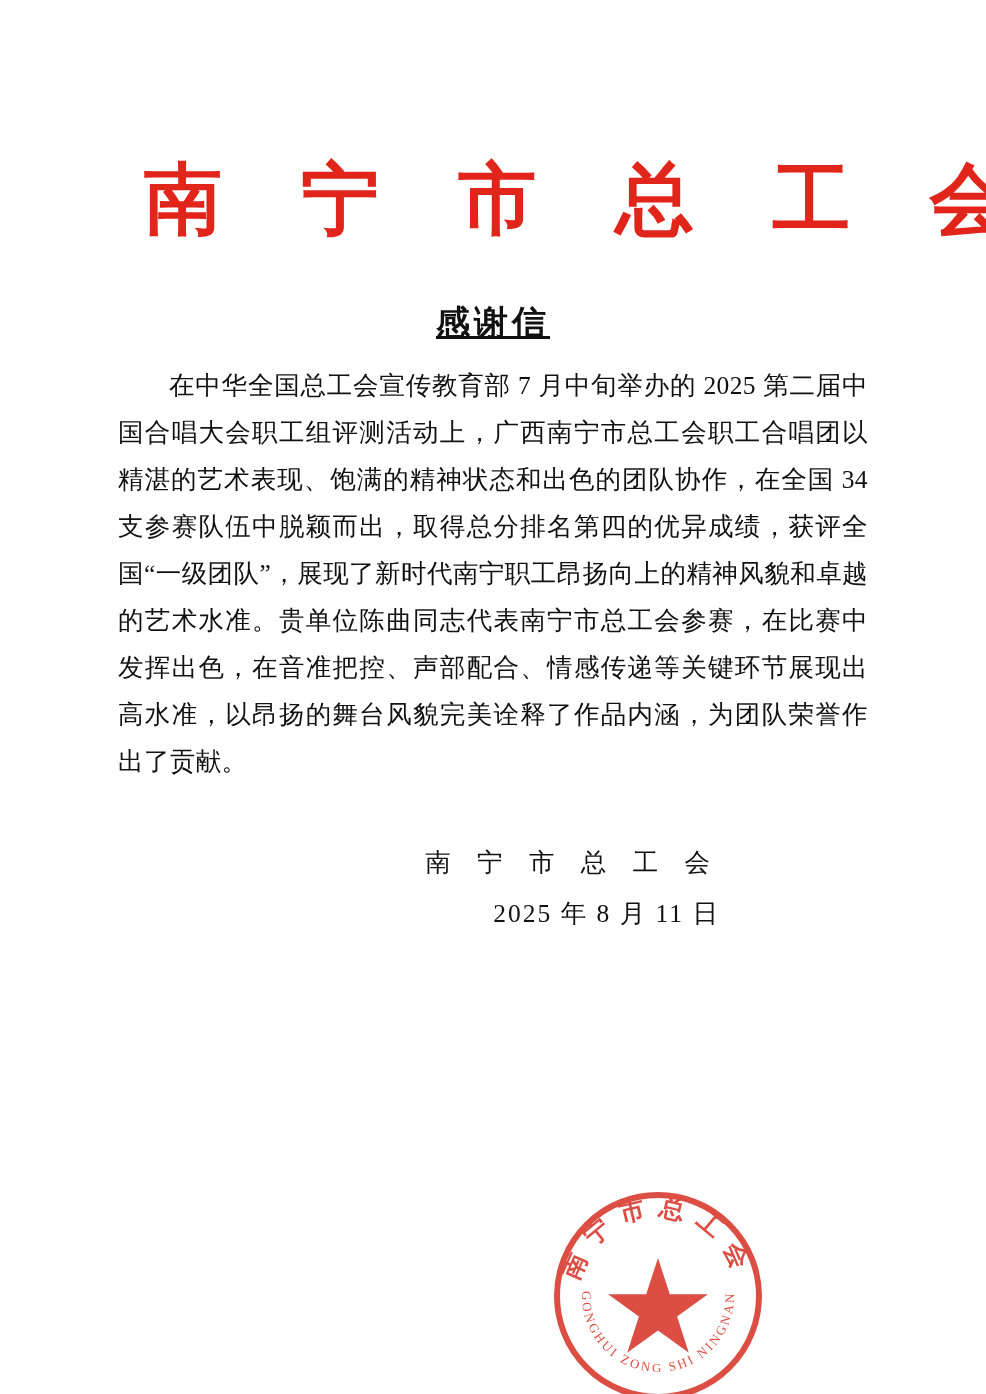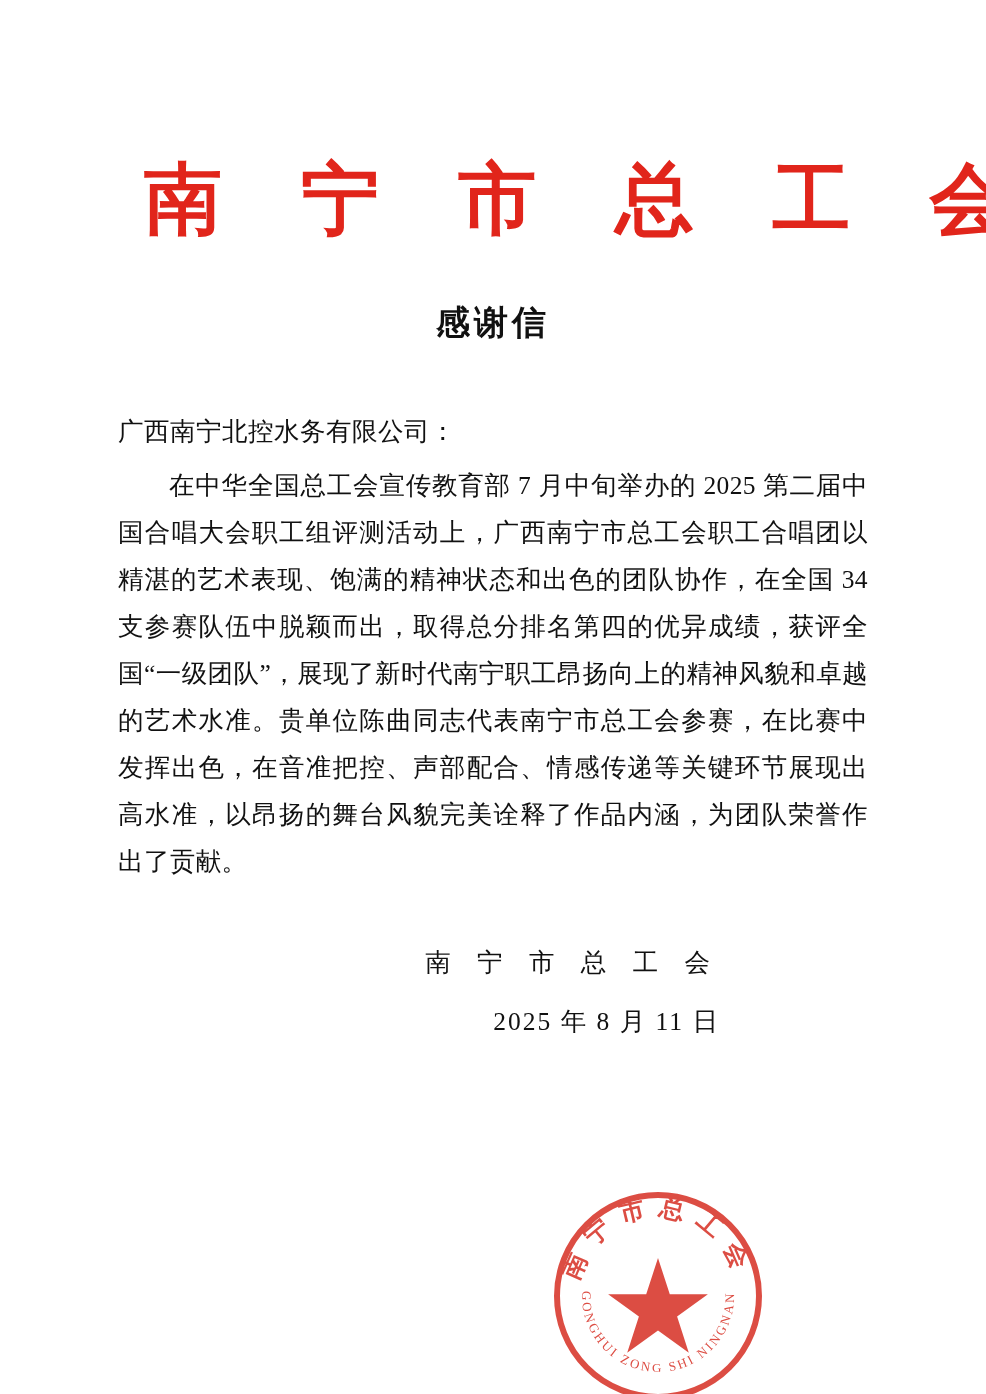--- a/index.html
+++ b/index.html
@@ -36,20 +36,21 @@
     white-space: nowrap;
   }
   
   .doc-title {
     margin-top: 62px;
     text-align: center;
     font-size: 34px;
     font-weight: bold;
     letter-spacing: 4px;
     color: #111;
+    text-decoration: underline;
   }
   
   .addressee {
     margin-top: 72px;
     font-size: 25.5px;
     line-height: 1.1;
     letter-spacing: 0.5px;
     color: #111;
   }
   .para {
@@ -70,21 +71,21 @@
     position: relative;
     z-index: 3;
   }
   .sig-org {
     font-size: 25.5px;
     letter-spacing: 10px;
     text-indent: 10px;
     color: #111;
   }
   .sig-date {
-    margin-top: 24px;
+    margin-top: 16px;
     font-size: 25.5px;
     letter-spacing: 2px;
     color: #111;
   }
   
   .seal {
     position: absolute;
     left: 552px;
     top: 1030px;
     width: 212px;
@@ -100,21 +101,20 @@
 </style>
 </head>
 <body>
 
 <div class="page">
 
   <div class="masthead">南 宁 市 总 工 会</div>
 
   <div class="doc-title">感谢信</div>
 
-  <div class="addressee">广西南宁北控水务有限公司：</div>
 
   <div class="para">在中华全国总工会宣传教育部 7 月中旬举办的 2025 第二届中国合唱大会职工组评测活动上，广西南宁市总工会职工合唱团以精湛的艺术表现、饱满的精神状态和出色的团队协作，在全国 34 支参赛队伍中脱颖而出，取得总分排名第四的优异成绩，获评全国“一级团队”，展现了新时代南宁职工昂扬向上的精神风貌和卓越的艺术水准。贵单位陈曲同志代表南宁市总工会参赛，在比赛中发挥出色，在音准把控、声部配合、情感传递等关键环节展现出高水准，以昂扬的舞台风貌完美诠释了作品内涵，为团队荣誉作出了贡献。</div>
 
 
   <div class="seal">
     <svg viewBox="0 0 212 212" width="212" height="212" xmlns="http://www.w3.org/2000/svg">
       <defs>
         <path id="sealTopArc" d="M 26,106 A 80,80 0 0 1 186,106"></path>
         <path id="sealBottomArc" d="M 30,106 A 76,76 0 0 0 182,106"></path>
       </defs>

